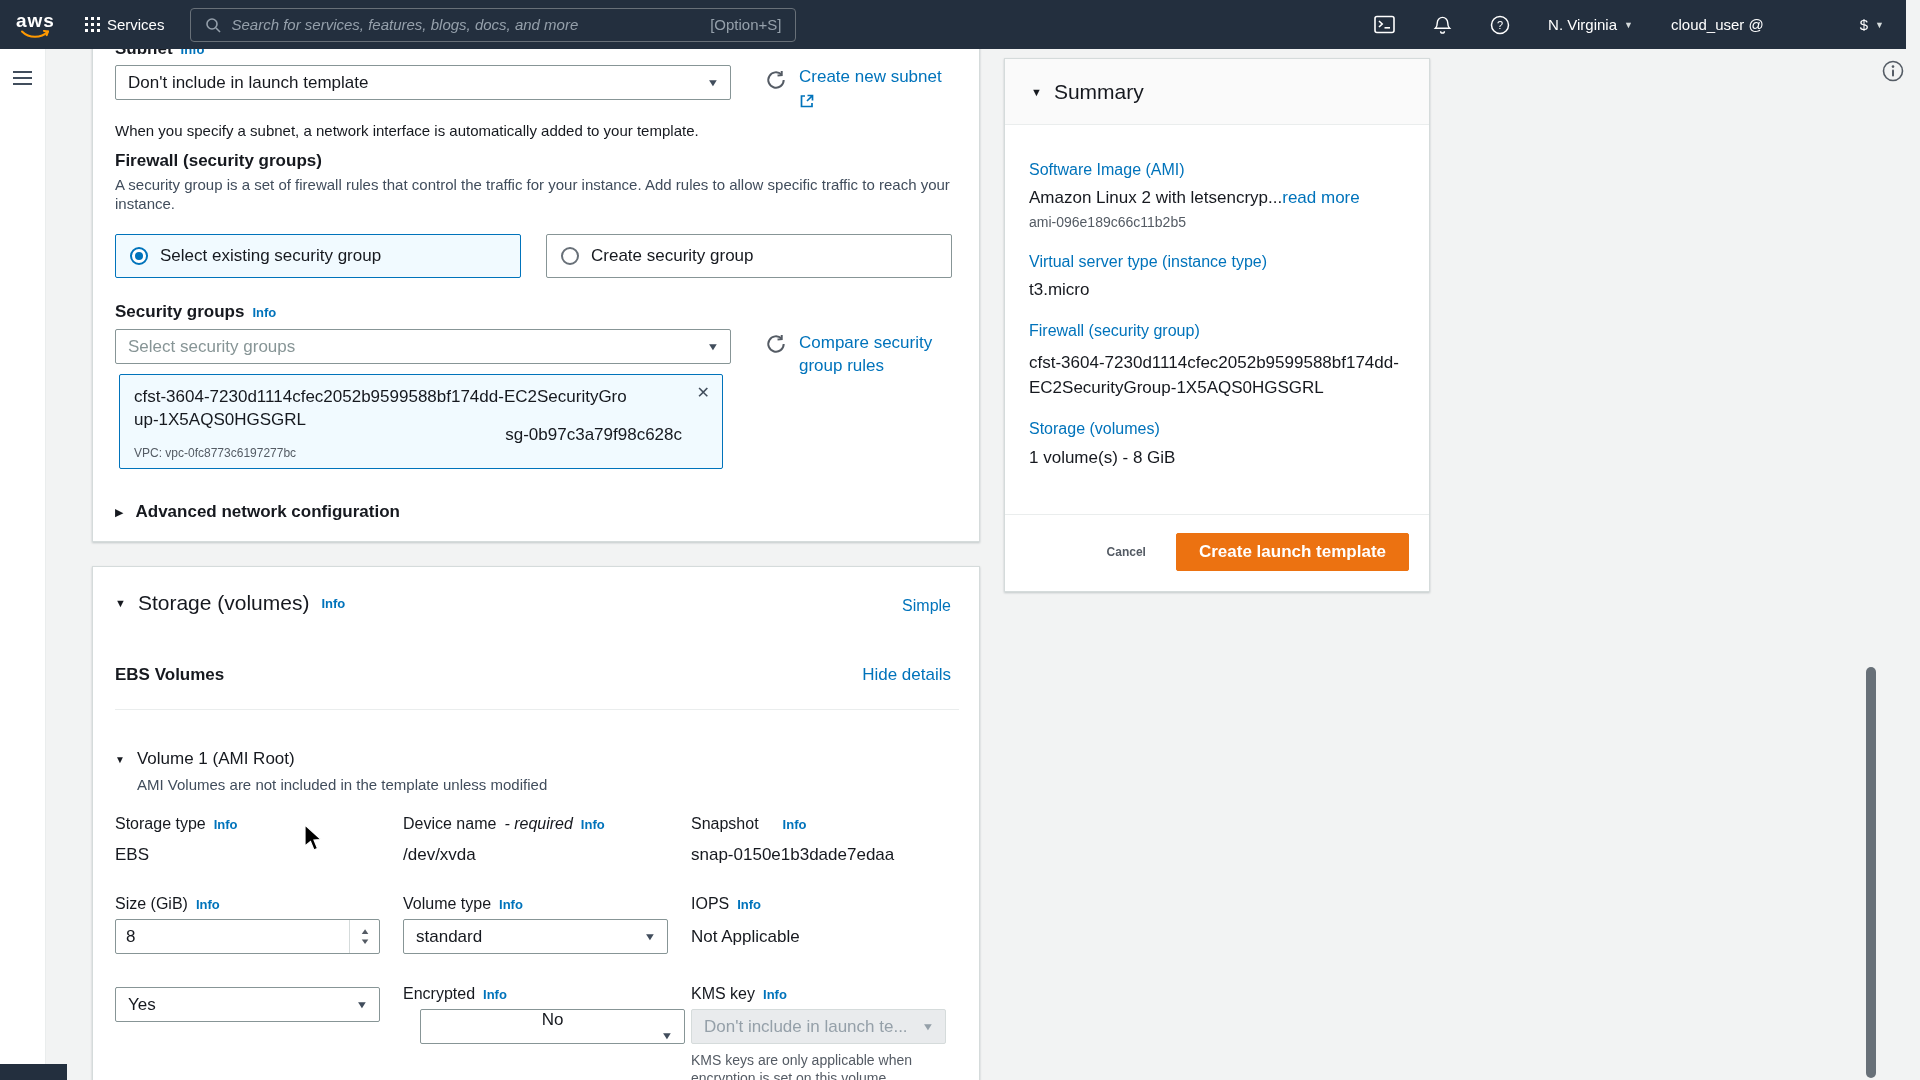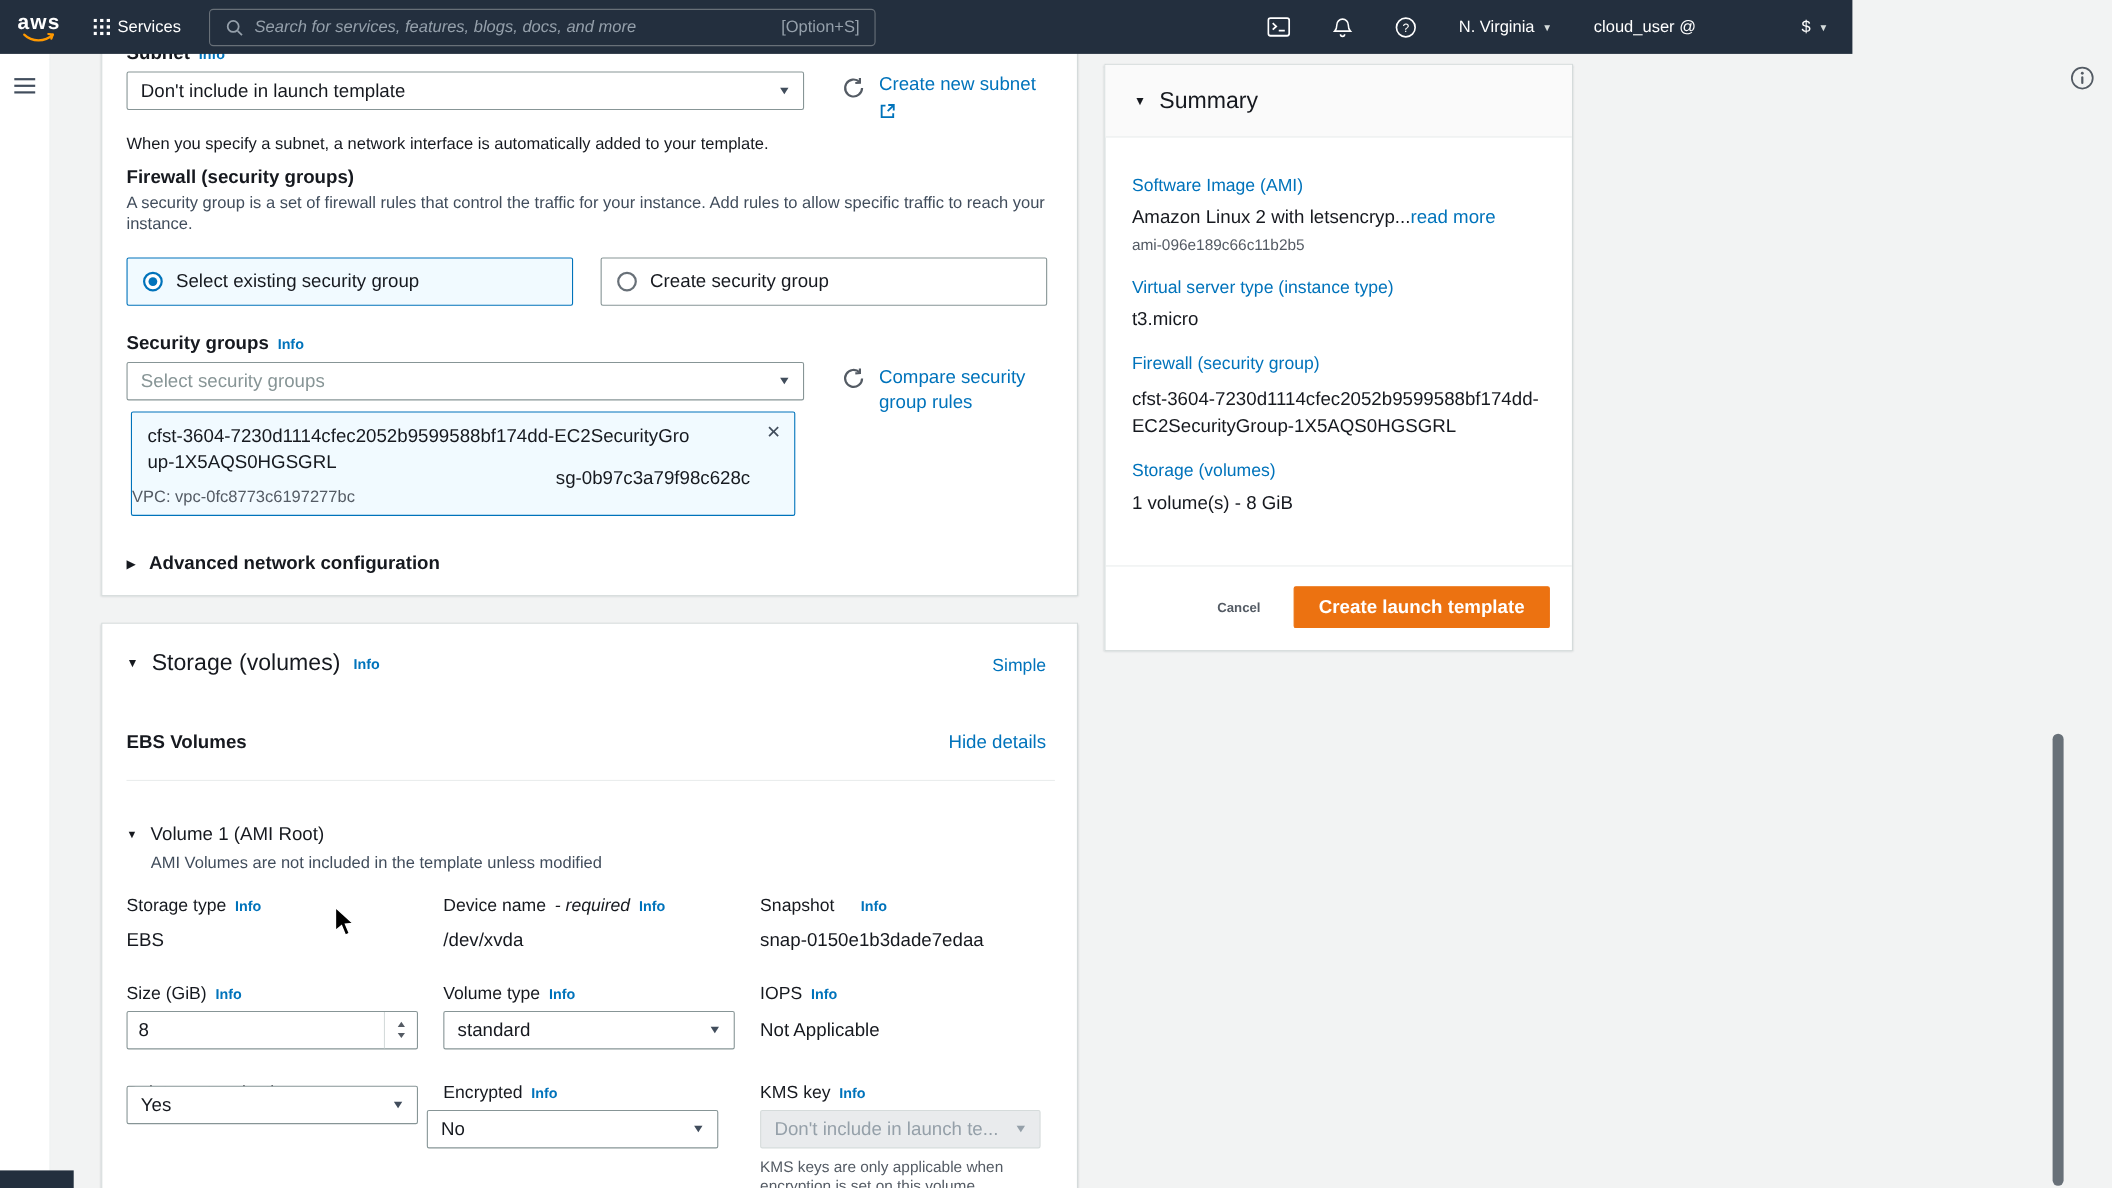--- a/index.html
+++ b/index.html
@@ -14,21 +14,21 @@
   .hr { height:1px; background:#eaeded; }
   .bold700 { font-weight:700; font-size:17px; color:#16191f; }
   .flabel { font-size:16px; color:#16191f; }
   .fvalue { font-size:17px; color:#16191f; }
   .h21 { font-size:21px; font-weight:400; color:#16191f; }
   .info { font-size:13px; font-weight:600; color:#0073bb; cursor:pointer; text-decoration:none; }
   .link { color:#0073bb; cursor:pointer; text-decoration:none; font-size:17px; }
   .tri { font-size:11px; color:#16191f; }
 
   
-  .topbar { position:absolute; top:0; left:0; width:1684px; height:49px;
+  .topbar { position:absolute; top:0; left:0; width:1906px; height:49px;
     background:#232f3e; display:flex; align-items:center; z-index:100;
     padding:0 16px; color:#fff; font-size:15px; }
   .aws-logo { display:flex; flex-direction:column; align-items:center; line-height:1; margin-right:16px; cursor:pointer; }
   .aws-text { font-weight:700; font-size:19px; letter-spacing:1px; color:#fff; }
   .tb-item { display:flex; align-items:center; gap:7px; cursor:pointer; white-space:nowrap; }
   .services { margin:0 26px 0 14px; }
   .search { display:flex; align-items:center; gap:10px; width:606px; height:34px;
     background:#232f3e; border:1px solid #687078; border-radius:4px; padding:0 14px; }
   .search-input { flex:1; min-width:0; background:transparent; border:none; outline:none;
     color:#eaeded; font-size:15px; font-family:inherit; }
@@ -69,21 +69,21 @@
     border:1px solid #879596; border-radius:2px; background:#fff; font-size:17px; cursor:pointer; }
   .tile.selected { border-color:#0073bb; background:#f1faff; }
   .radio { width:18px; height:18px; border:2px solid #687078; border-radius:50%; background:#fff; flex:none; position:relative; }
   .tile.selected .radio { border-color:#0073bb; }
   .tile.selected .radio::after { content:""; position:absolute; inset:3px; border-radius:50%; background:#0073bb; }
 
   .chip { position:absolute; background:#f1faff; border:1px solid #0073bb; border-radius:2px; }
   .chip-name { position:absolute; left:14px; top:10px; width:500px; font-size:17px; line-height:23px; word-break:break-all; color:#16191f; }
   .chip-close { position:absolute; right:12px; top:8px; background:none; border:none; font-size:16px; color:#414d5c; cursor:pointer; }
   .chip-sgid { position:absolute; right:40px; top:50px; font-size:17px; color:#16191f; }
-  .chip-vpc { position:absolute; left:0; bottom:8px; font-size:15px; color:#545b64; }
+  .chip-vpc { position:absolute; left:14px; bottom:8px; font-size:12px; color:#545b64; }
 
   .size-field { display:flex; height:35px; border:1px solid #879596; border-radius:2px; background:#fff; }
   .size-input { flex:1; min-width:0; border:none; outline:none; padding:0 10px; font-size:17px; font-family:inherit; color:#16191f; background:transparent; }
   .stepper { width:30px; border-left:1px solid #d5dbdb; display:flex; flex-direction:column;
     align-items:center; justify-content:center; gap:2px; color:#545b64; cursor:pointer; }
   .st-up,.st-dn { font-size:8px; line-height:8px; transform:scaleX(1.4); }
 
   
   .sum-header { height:66px; background:#fafafa; border-bottom:1px solid #eaeded;
     display:flex; align-items:center; gap:12px; padding:0 26px; cursor:pointer; }
@@ -250,21 +250,21 @@
   </div>
   <div class="p row" style="left:598px; top:418px;">
     <span class="flabel">KMS key</span>
     <a class="info">Info</a>
   </div>
 
   <div class="select" style="left:22px; top:420px; width:265px;">
     <span class="sel-text">Yes</span>
     <span class="caret">▼</span>
   </div>
-  <div class="select" style="left:295px; top:442px; width:265px;">
+  <div class="select" style="left:327px; top:442px; width:265px;flex-direction:column;">
     <span class="sel-text">No</span>
     <span class="caret">▼</span>
   </div>
   <div class="select disabled" style="left:598px; top:442px; width:255px;">
     <span class="sel-text">Don't include in launch te...</span>
     <span class="caret">▼</span>
   </div>
   <div class="p small-gray" style="left:598px; top:484px; width:255px;">KMS keys are only applicable when encryption is set on this volume</div>
 </section>
 

